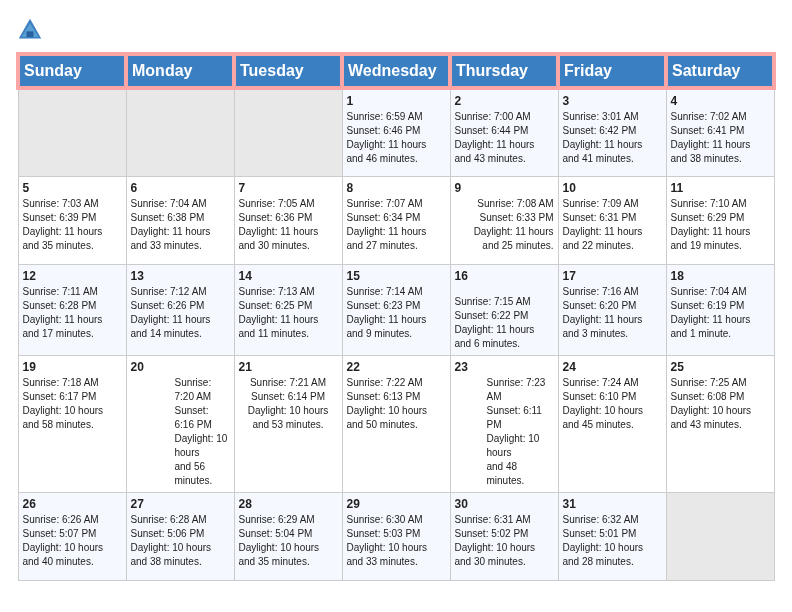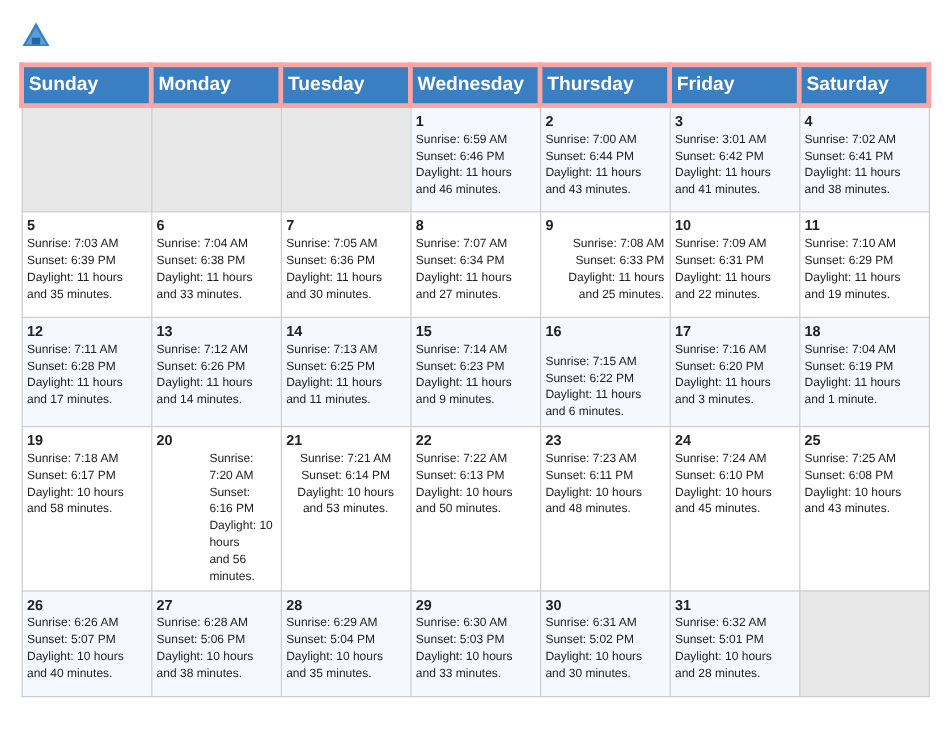--- a/index.html
+++ b/index.html
@@ -287,21 +287,21 @@
         </td>
         <td>
           <span class="day-number">22</span>
           <div class="cell-content" style="white-space: pre-line;">Sunrise: 7:22 AM
 Sunset: 6:13 PM
 Daylight: 10 hours
 and 50 minutes.</div>
         </td>
         <td>
           <span class="day-number">23</span>
-          <div class="cell-content" style="white-space: pre-line;">Sunrise: 7:23 AM
+          <div class="cell-content" style="white-space: pre-line; margin-left: 32px;">Sunrise: 7:23 AM
 Sunset: 6:11 PM
 Daylight: 10 hours
 and 48 minutes.</div>
         </td>
         <td>
           <span class="day-number">24</span>
           <div class="cell-content" style="white-space: pre-line;">Sunrise: 7:24 AM
 Sunset: 6:10 PM
 Daylight: 10 hours
 and 45 minutes.</div>

